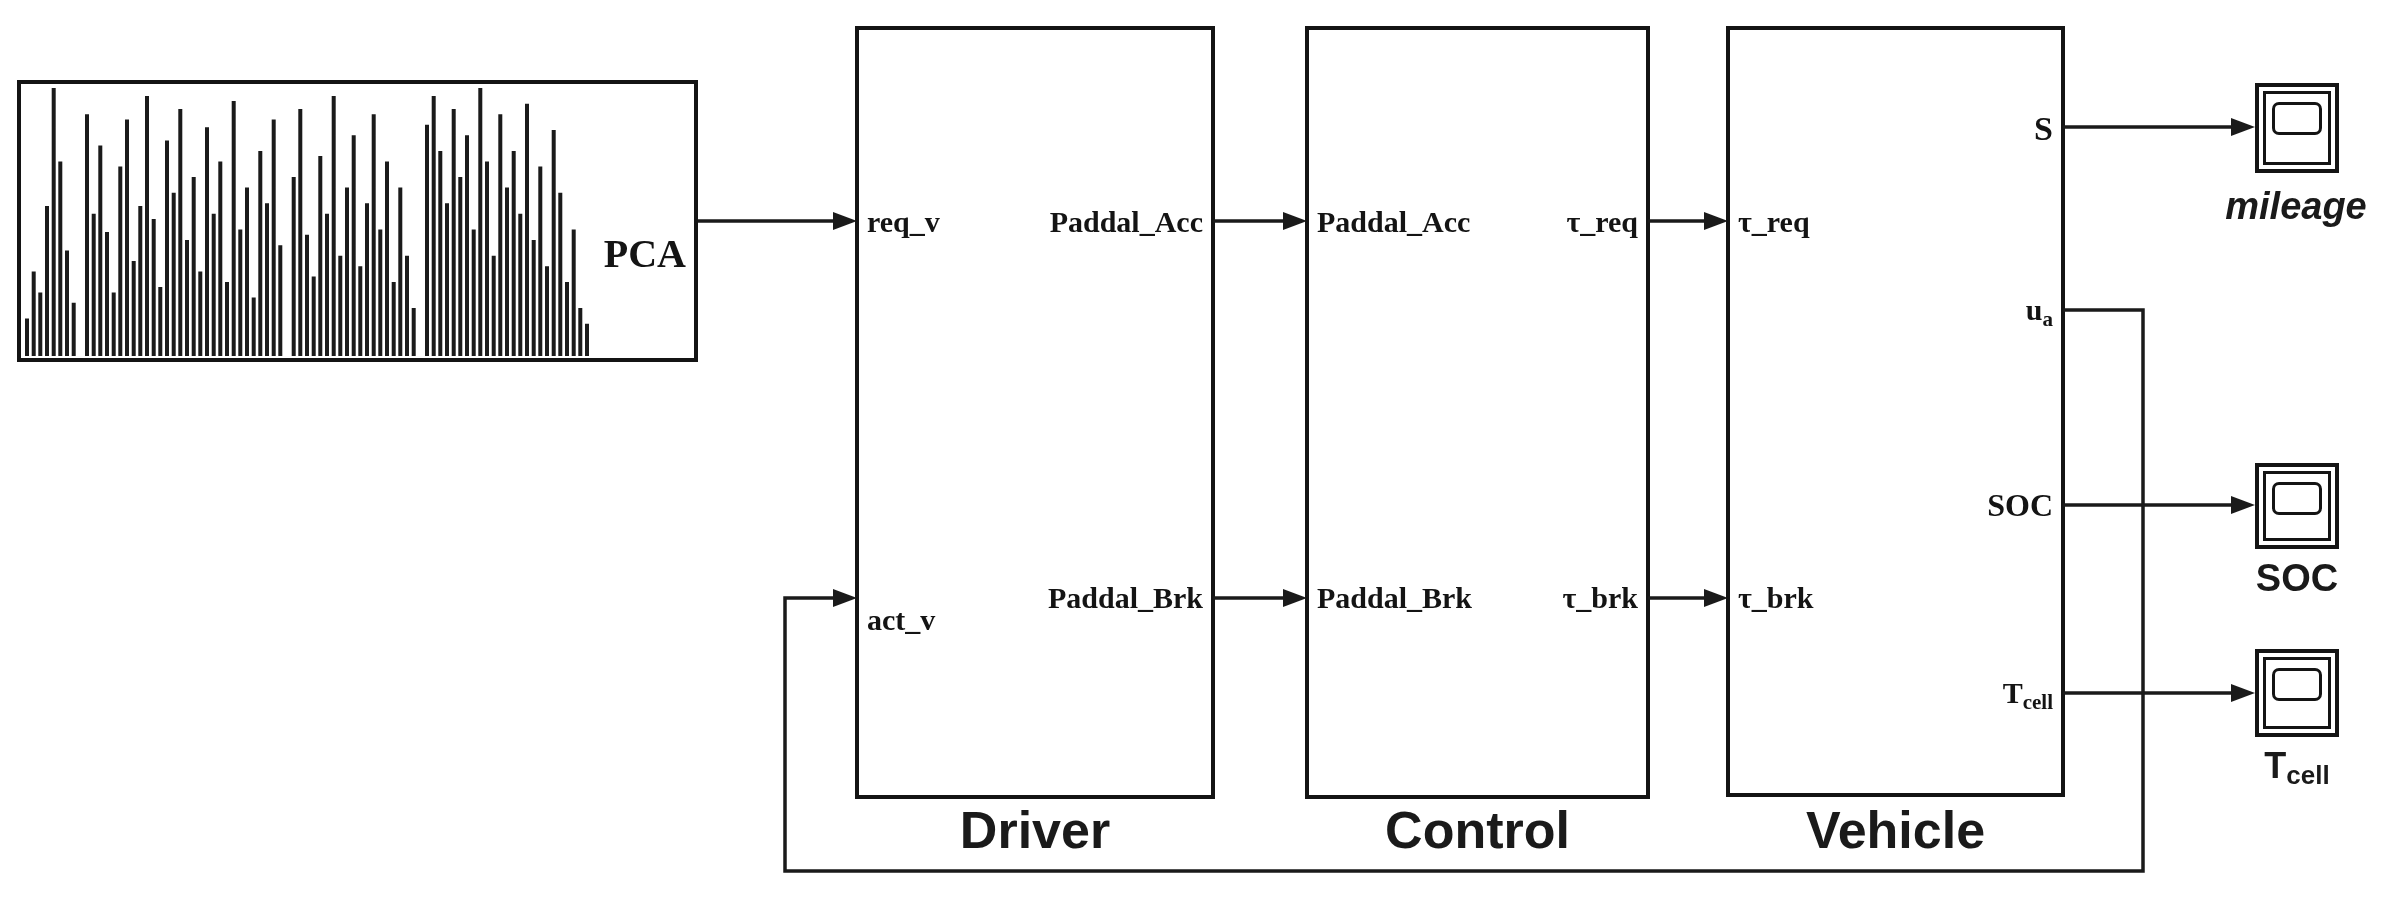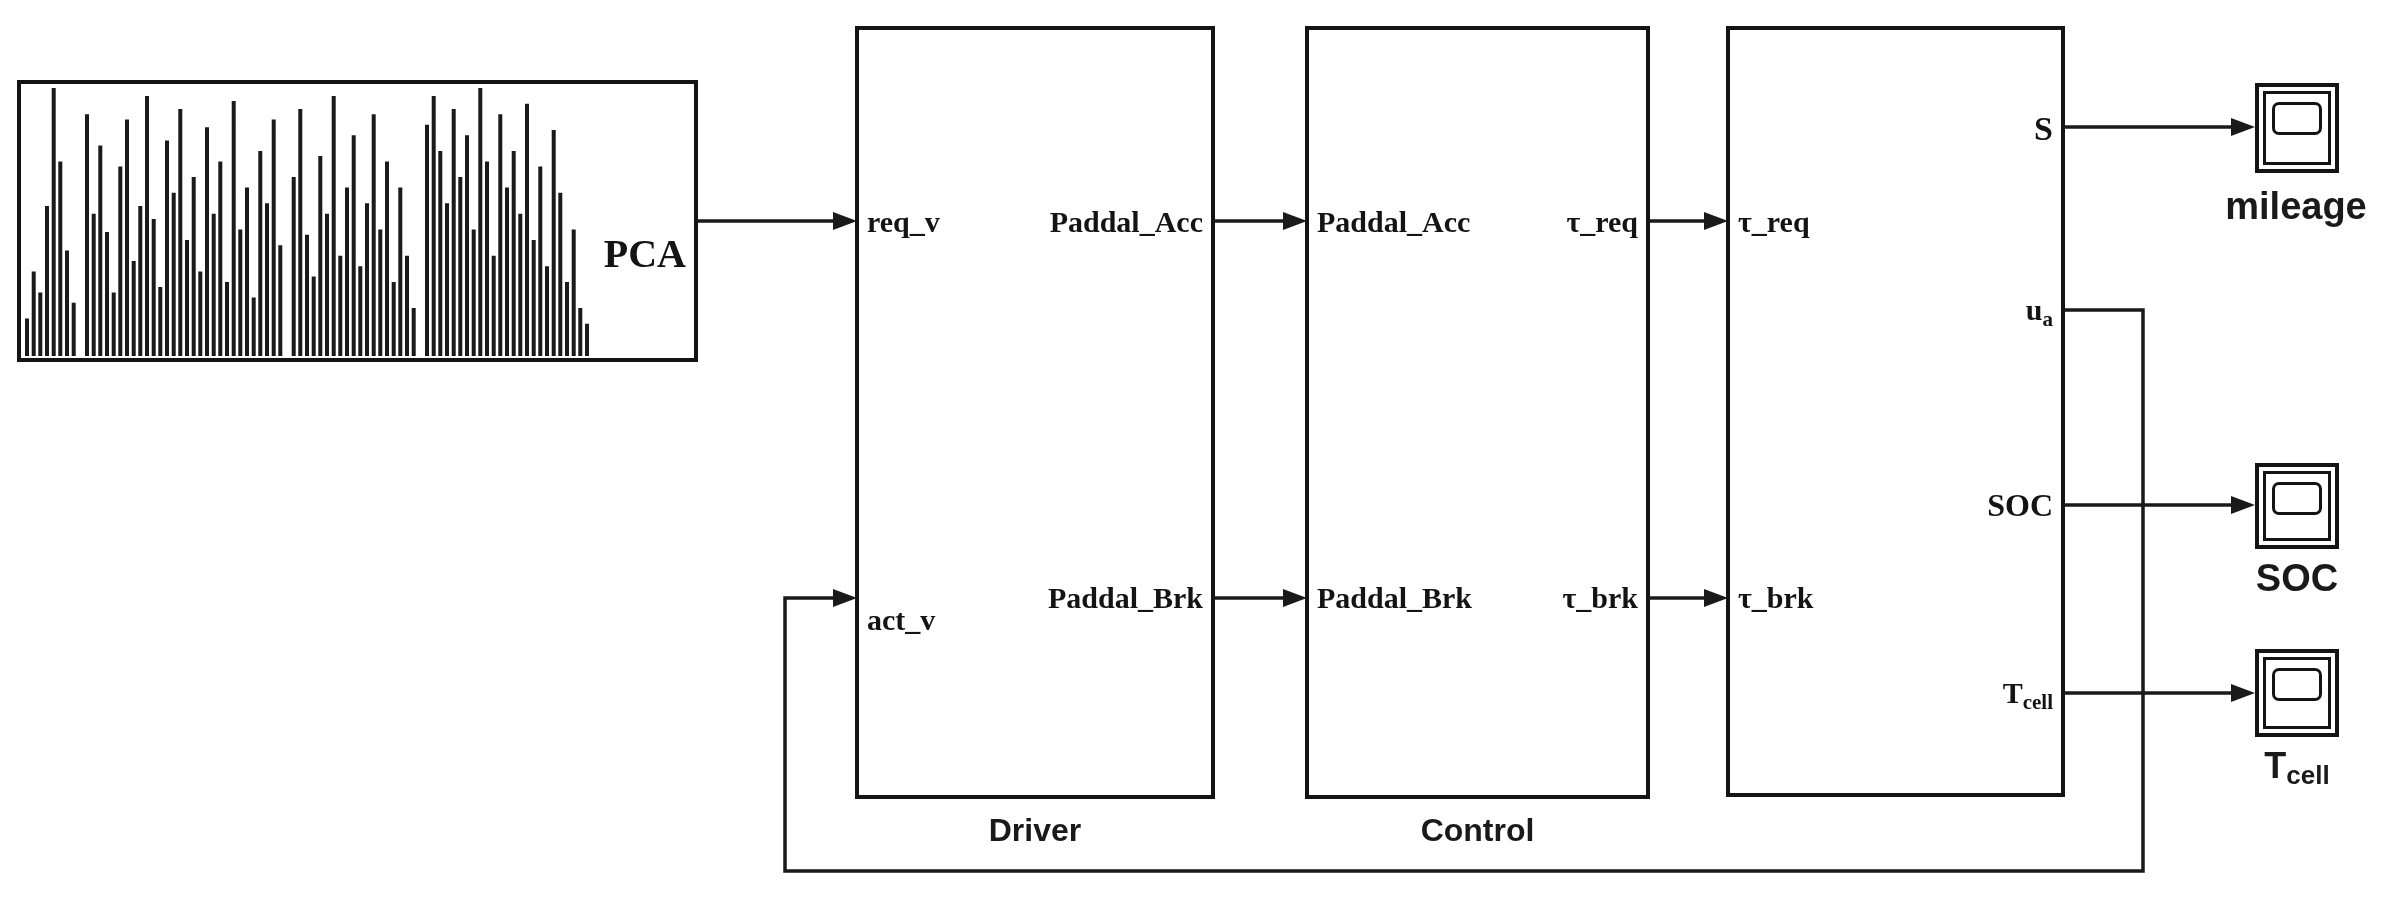--- a/index.html
+++ b/index.html
@@ -6,21 +6,21 @@
   .canvas{position:relative;width:2392px;height:903px;background:#ffffff;overflow:hidden;
           font-family:"Liberation Sans","DejaVu Sans",sans-serif;color:#141414;}
   
   .block{position:absolute;border:4px solid #141414;background:#ffffff;box-sizing:border-box;}
   .port{position:absolute;font-family:"Liberation Serif","DejaVu Serif",serif;font-weight:bold;
         font-size:30px;line-height:36px;white-space:nowrap;color:#141414;}
   .port.in{left:8px;}
   .port.out{right:8px;text-align:right;}
   .sub{font-size:21px;vertical-align:-6px;font-weight:bold;}
   
-  .blabel{position:absolute;text-align:center;font-weight:bold;font-size:32px;line-height:44px;
+  .blabel{position:absolute;text-align:center;font-weight:bold;font-size:52px;line-height:44px;
           color:#1a1a1a;white-space:nowrap;}
   .blabel.small{font-size:38px;}
   
   .scope{position:absolute;border:4px solid #141414;background:#ffffff;box-sizing:border-box;}
   .scope-inner{position:absolute;left:4px;top:4px;right:4px;bottom:4px;border:3px solid #141414;}
   .scope-screen{position:absolute;left:50%;transform:translateX(-50%);top:8px;width:44px;height:27px;
                 border:3px solid #141414;border-radius:7px;background:#ffffff;}
   
   svg.wires{position:absolute;left:0;top:0;pointer-events:none;}
   svg.wires g{pointer-events:stroke;}
@@ -58,27 +58,28 @@
   <div class="blabel" style="left:1305px;width:345px;top:808px;">Control</div>
 
   <div class="block" style="left:1726px;top:26px;width:339px;height:771px;">
     <span class="port in" style="top:174px;">τ_req</span>
     <span class="port in" style="top:550px;">τ_brk</span>
     <span class="port out" style="top:81px;font-size:34px;">S</span>
     <span class="port out" style="top:262px;margin-left:20px;"><span>u</span><span class="sub">a</span></span>
     <span class="port out" style="top:457px;font-size:32px;">SOC</span>
     <span class="port out" style="top:645px;"><span>T</span><span class="sub">cell</span></span>
   </div>
+  <div class="blabel" style="left:1726px;width:339px;top:808px;">Vehicle</div>
 
   <div class="scope" style="left:2255px;top:83px;width:84px;height:90px;">
     <div class="scope-inner">
       <div class="scope-screen"></div>
     </div>
   </div>
-  <div class="blabel small" style="left:2200px;width:192px;top:184px;">mileage</div>
+  <div class="blabel small" style="left:2200px;width:192px;top:184px;font-style:italic;">mileage</div>
 
   <div class="scope" style="left:2255px;top:463px;width:84px;height:86px;">
     <div class="scope-inner">
       <div class="scope-screen"></div>
     </div>
   </div>
   <div class="blabel small" style="left:2215px;width:164px;top:556px;">SOC</div>
 
   <div class="scope" style="left:2255px;top:649px;width:84px;height:88px;">
     <div class="scope-inner">

